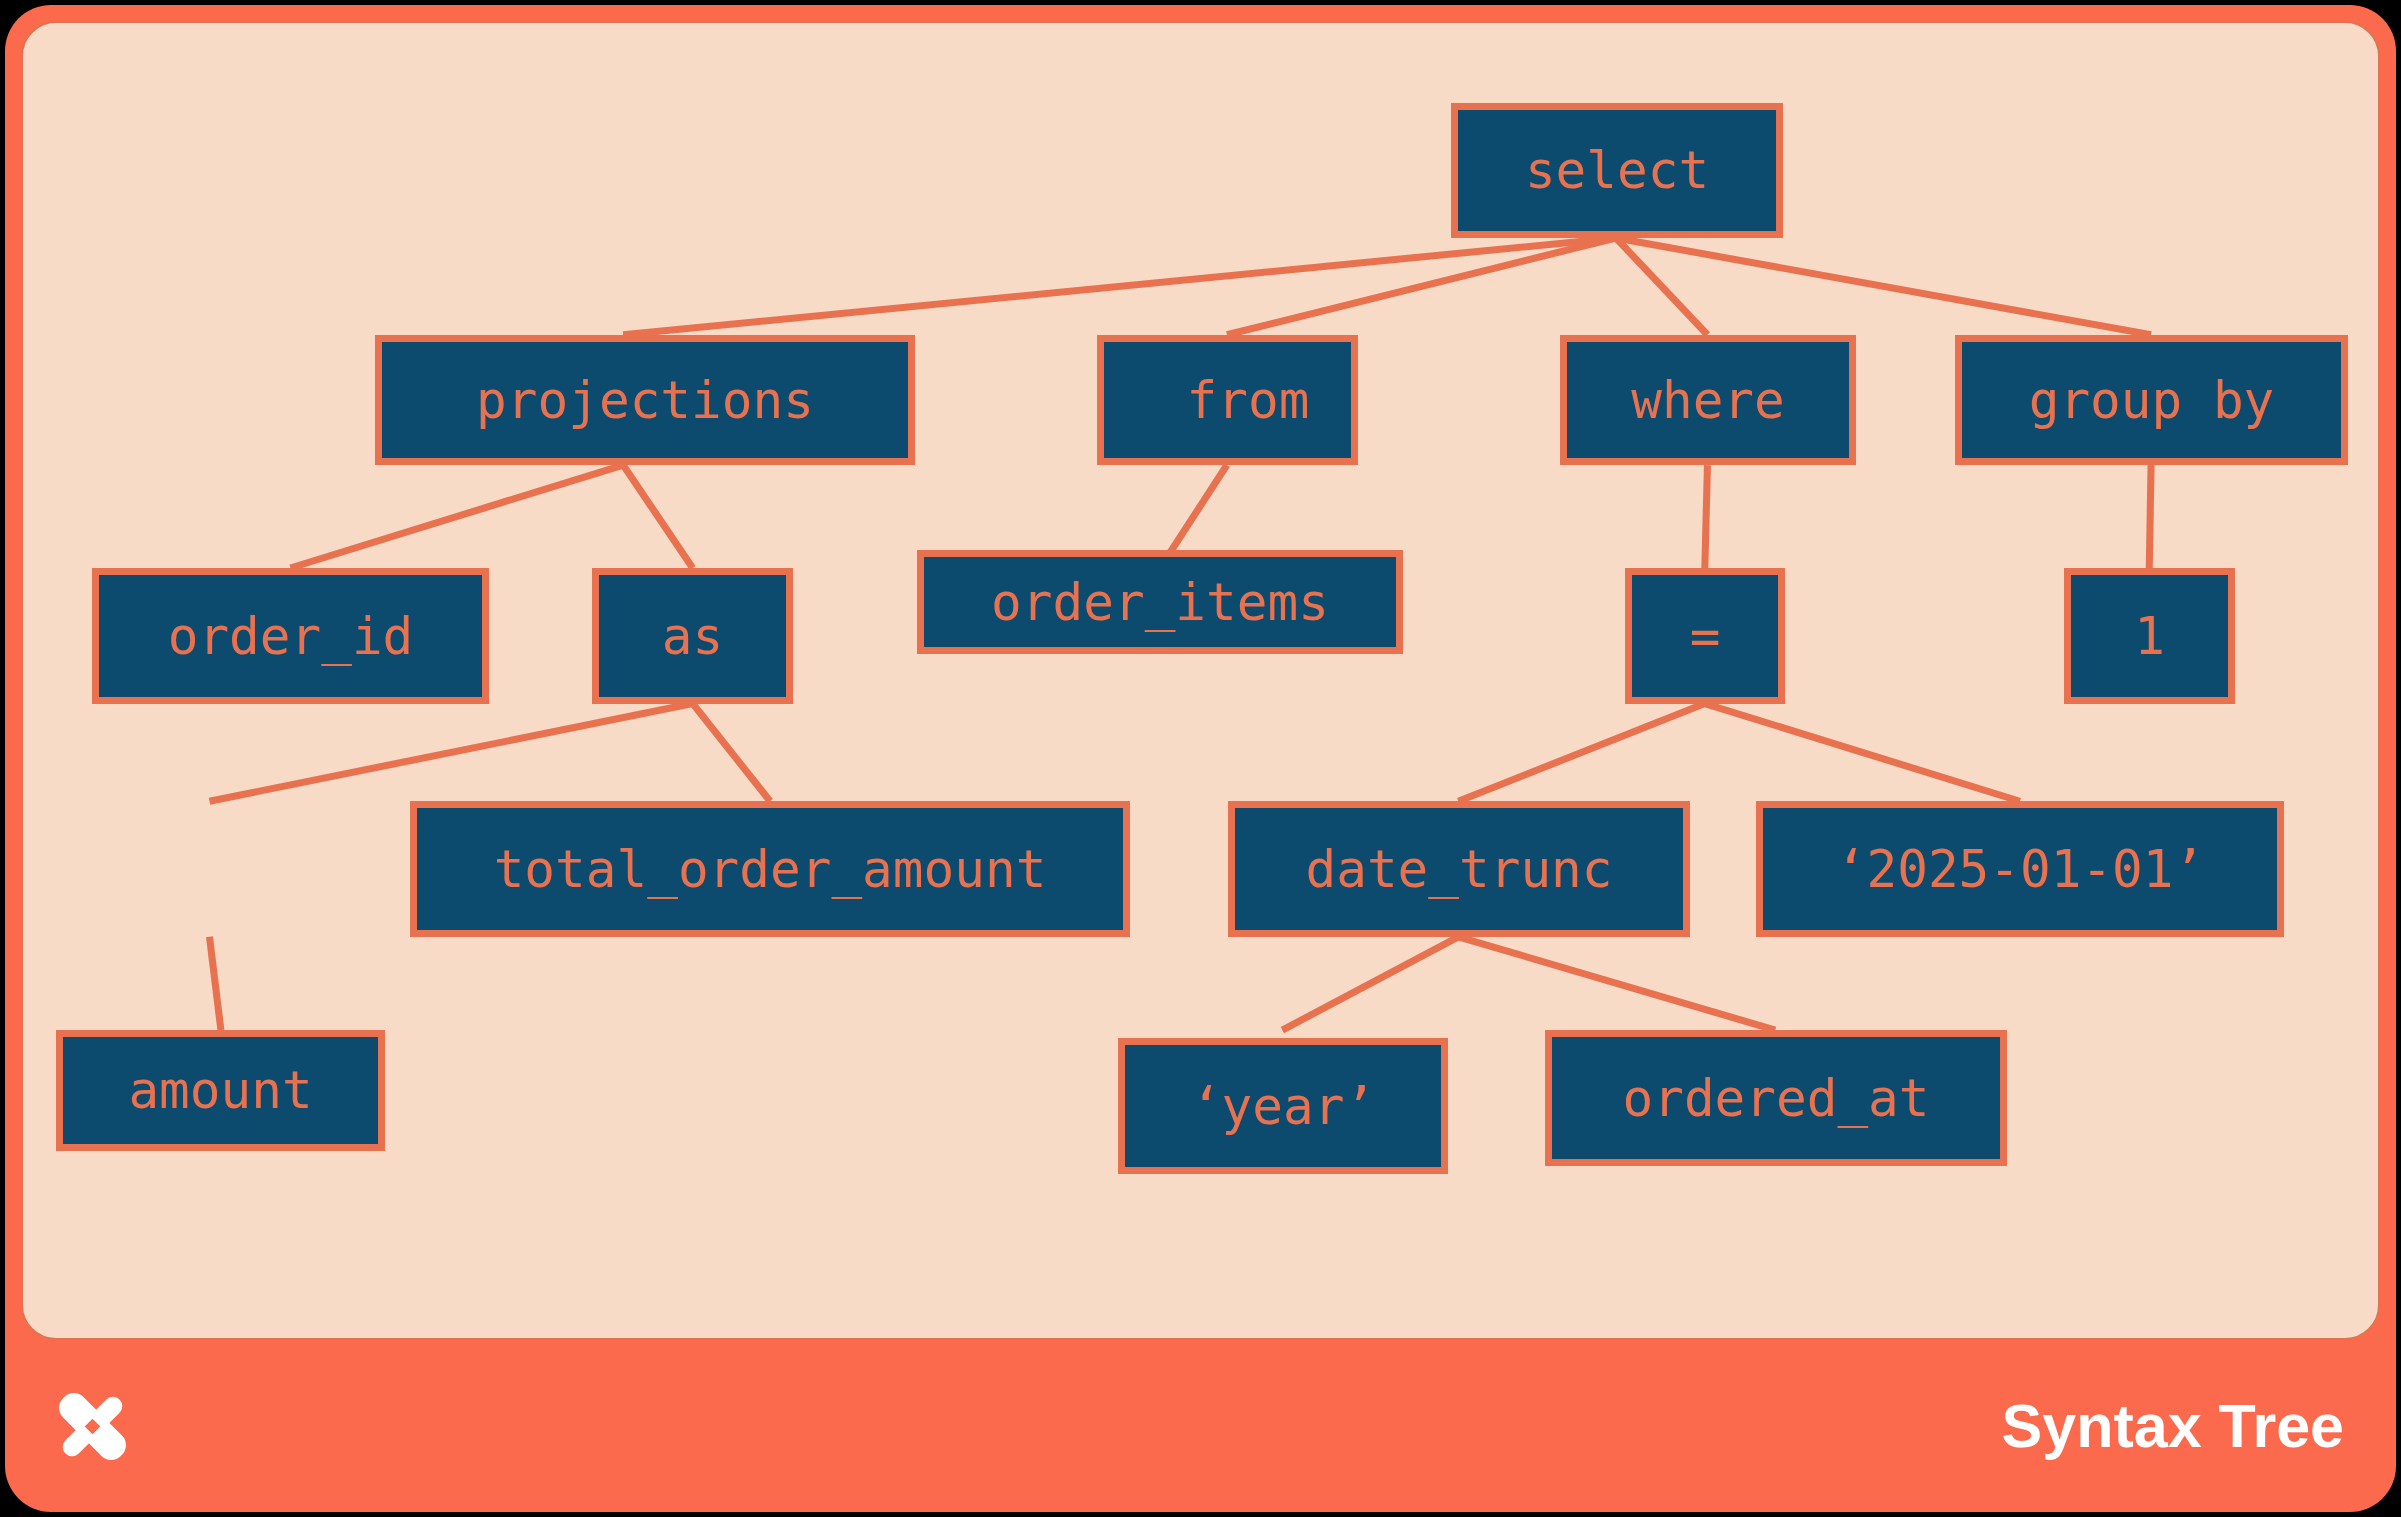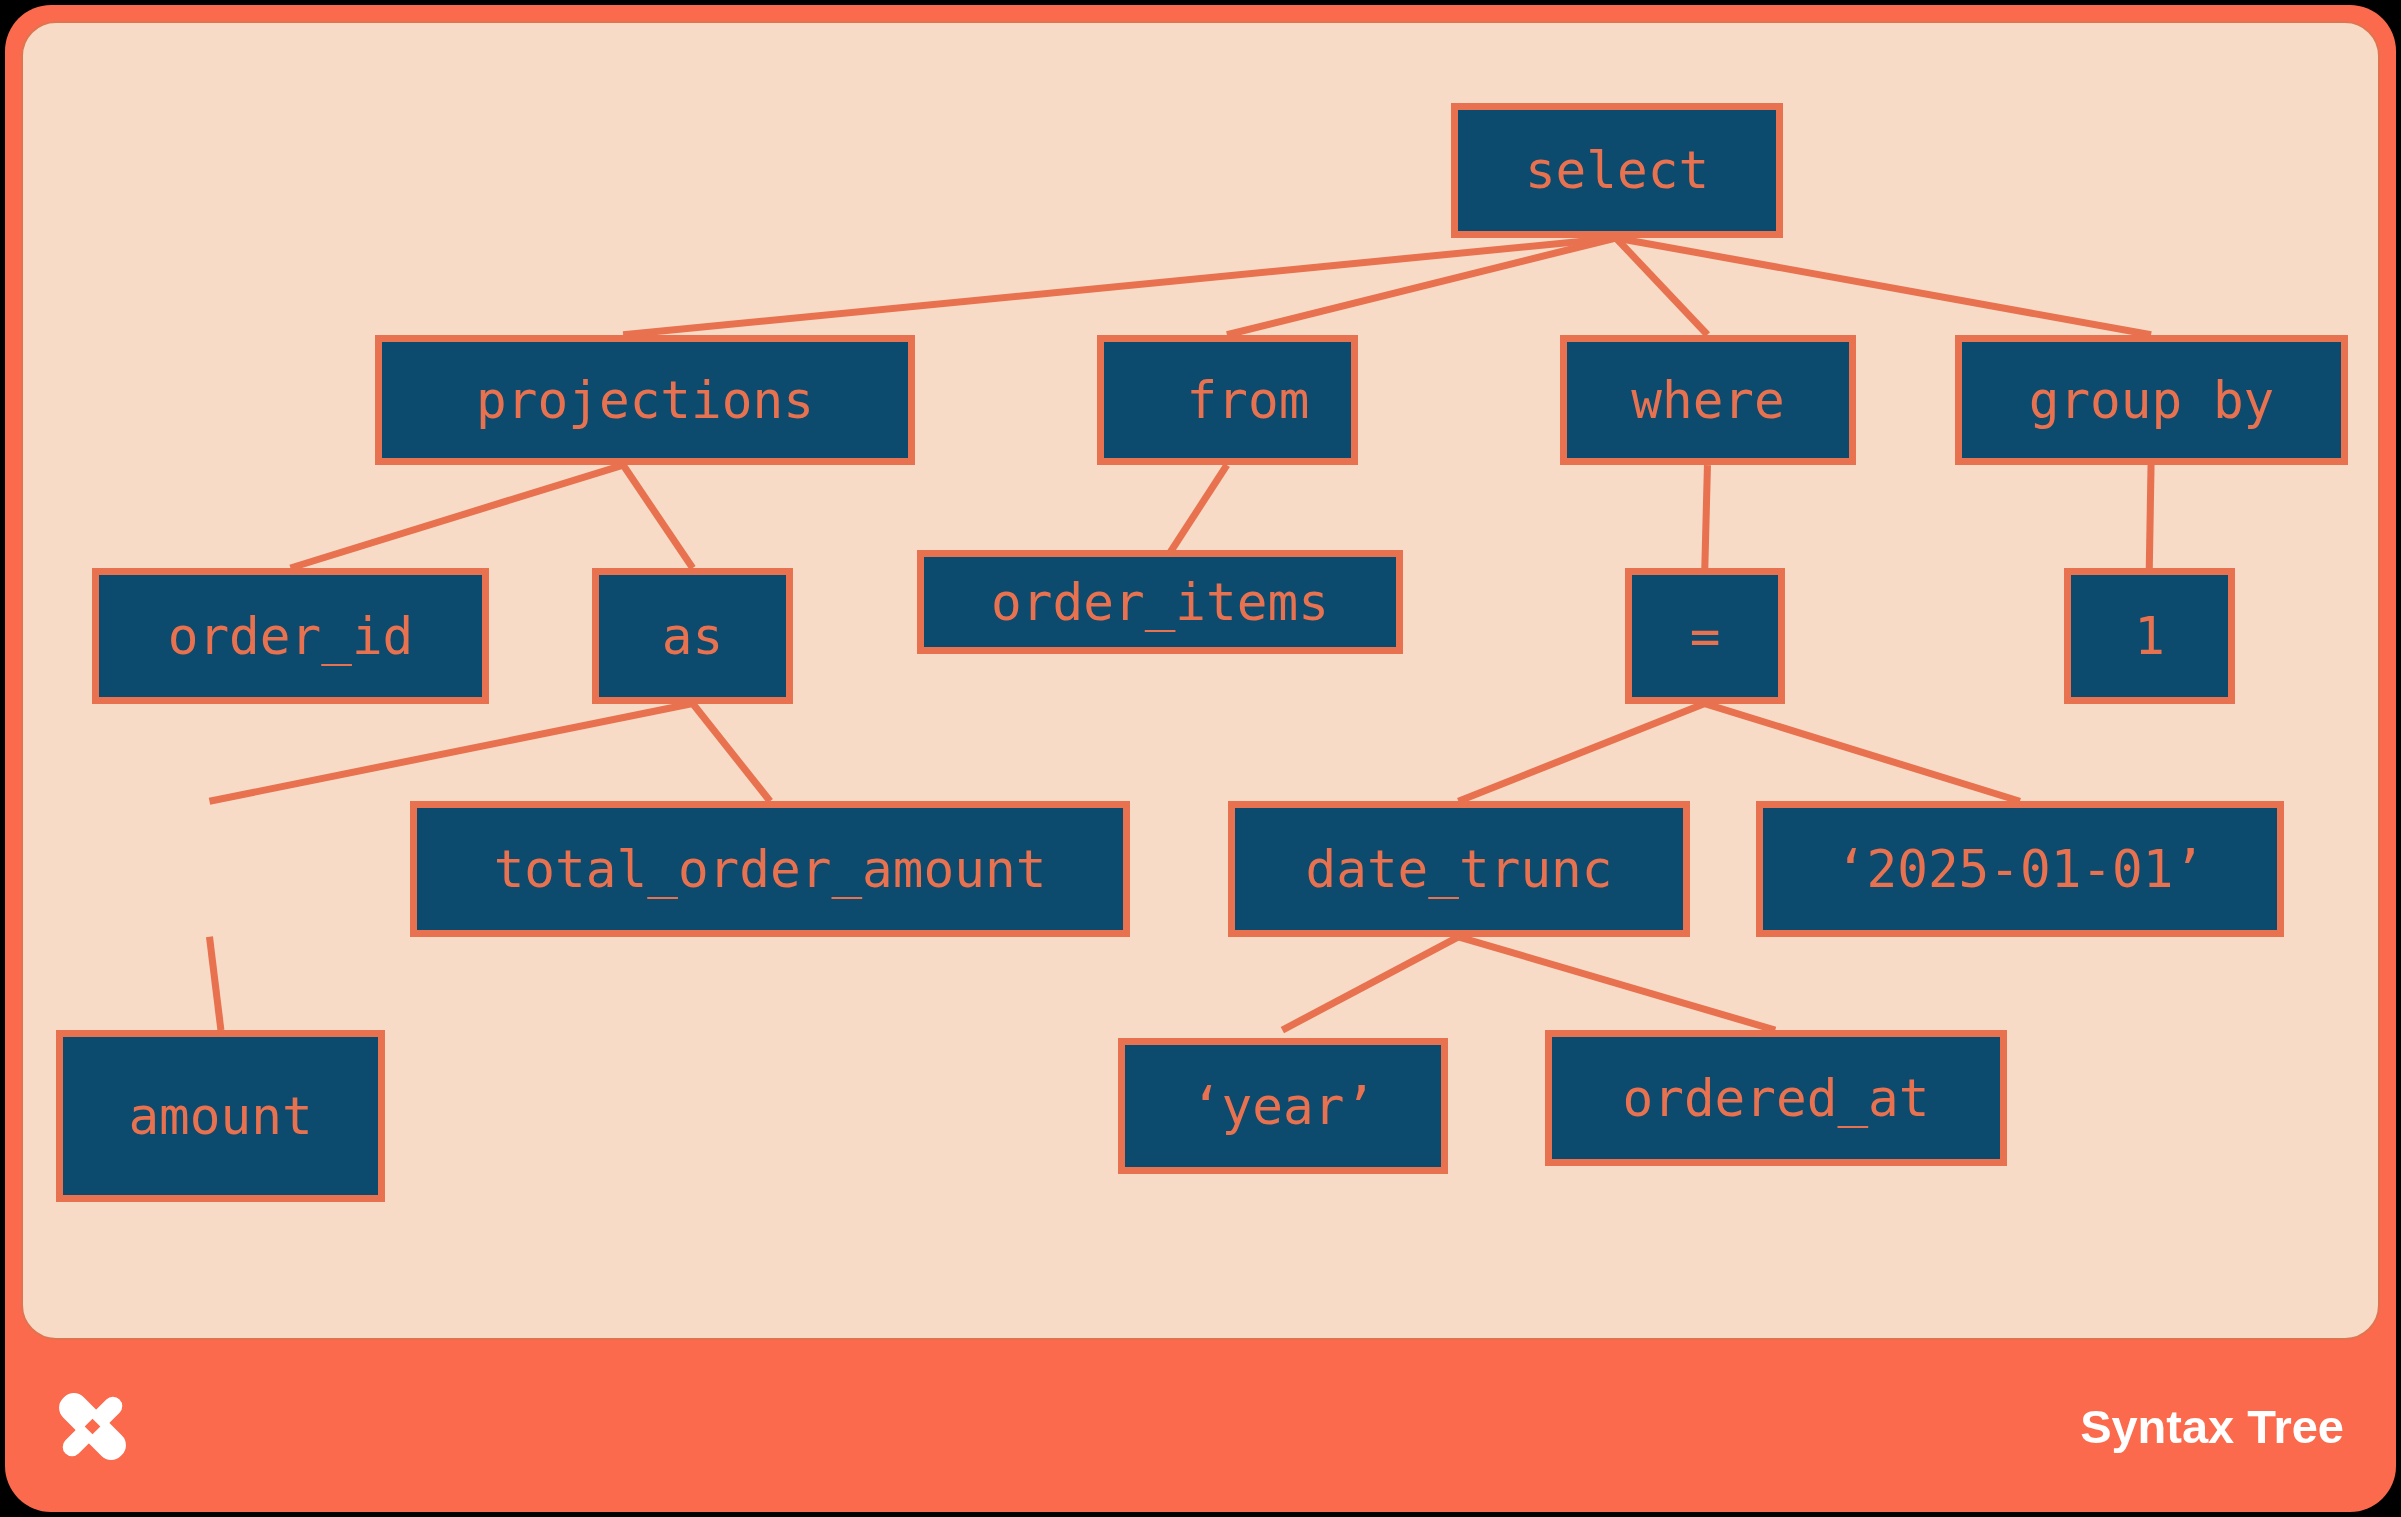--- a/index.html
+++ b/index.html
@@ -50,21 +50,21 @@
     justify-content: center;
     white-space: nowrap;
   }
   .footer-label {
     position: absolute;
     right: 57px;
     top: 1393px;
     color: #FFFFFF;
     font-family: "Liberation Sans", sans-serif;
     font-weight: 700;
-    font-size: 47px;
+    font-size: 61px;
     line-height: 67px;
   }
   .footer-logo {
     position: absolute;
     left: 50px;
     top: 1384px;
     width: 85px;
     height: 85px;
   }
 </style>
@@ -104,21 +104,21 @@
   <div class="node" style="left:92px; top:568px; width:397px; height:136px;">order_id</div>
   <div class="node" style="left:592px; top:568px; width:201px; height:136px;">as</div>
   <div class="node" style="left:917px; top:550px; width:486px; height:104px;">order_items</div>
   <div class="node" style="left:1625px; top:568px; width:160px; height:136px;">=</div>
   <div class="node" style="left:2064px; top:568px; width:171px; height:136px;">1</div>
 
   <div class="node" style="left:410px; top:801px; width:720px; height:136px;">total_order_amount</div>
   <div class="node" style="left:1228px; top:801px; width:462px; height:136px;">date_trunc</div>
   <div class="node" style="left:1756px; top:801px; width:528px; height:136px;">‘2025-01-01’</div>
 
-  <div class="node" style="left:56px; top:1030px; width:329px; height:172px;">amount</div>
+  <div class="node" style="left:56px; top:1030px; width:329px; height:121px;">amount</div>
   <div class="node" style="left:1118px; top:1030px; width:330px; height:136px;margin-top:8px;">‘year’</div>
   <div class="node" style="left:1545px; top:1030px; width:462px; height:136px;">ordered_at</div>
 
   <svg class="footer-logo" viewBox="0 0 100 100">
     <defs>
       <mask id="dbtmask">
         <rect x="2" y="33" width="96" height="34" rx="16" fill="#ffffff" transform="rotate(45 50 50)"></rect>
         <rect x="5" y="39" width="90" height="22" rx="11" fill="#ffffff" transform="rotate(-45 50 50)"></rect>
         <rect x="43.5" y="43.5" width="13" height="13" fill="#000000" transform="rotate(45 50 50)"></rect>
       </mask>

